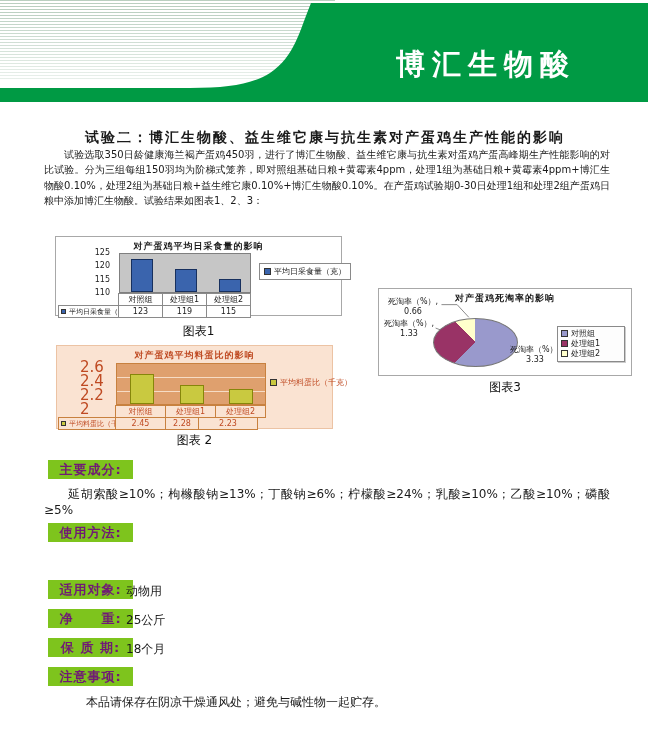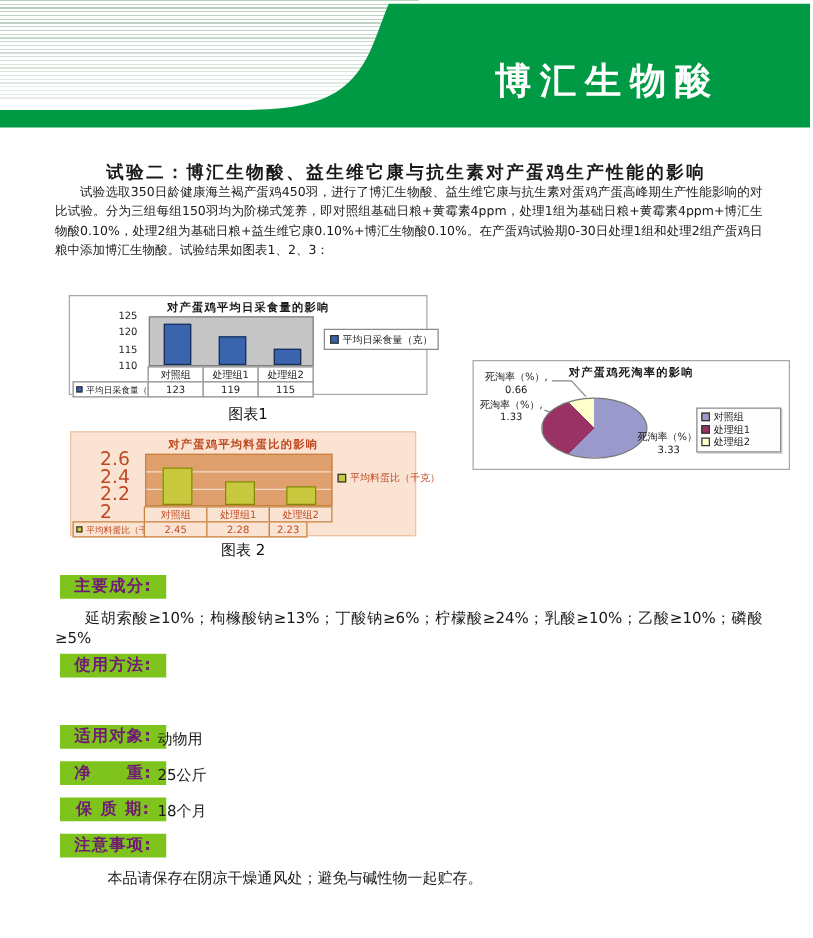--- a/index.html
+++ b/index.html
@@ -136,20 +136,21 @@
     <div class="plabel" style="left:116px; top:56px; width:80px">
       <span>死淘率（%）,</span><br>
       <span>3.33</span>
     </div>
     <div class="legend">
       <div><span class="sq" style="background: rgb(153, 153, 204);"></span><span>对照组</span></div>
       <div><span class="sq" style="background: rgb(153, 51, 102);"></span><span>处理组1</span></div>
       <div><span class="sq" style="background: rgb(255, 255, 204);"></span><span>处理组2</span></div>
     </div>
   </div>
+  <div class="caption" style="left:378px; top:379px; width:254px">图表3</div>
 
   <div class="chart-box" id="chart2">
     <div class="chart-title">对产蛋鸡平均料蛋比的影响</div>
     <div class="ytick" style="top:12px">2.6</div>
     <div class="ytick" style="top:26px">2.4</div>
     <div class="ytick" style="top:40px">2.2</div>
     <div class="ytick" style="top:54px">2</div>
     <div class="plot">
       <div class="grid" style="top:13px"></div>
       <div class="grid" style="top:27px"></div>
@@ -161,22 +162,22 @@
       <span class="sq" style="background: rgb(201, 201, 64);"></span><span>平均料蛋比（千克）</span>
     </div>
     <div class="trow" style="left:59px; top:59px">
       <div class="tcell" style="width:51px">对照组</div>
       <div class="tcell" style="width:51px">处理组1</div>
       <div class="tcell" style="width:51px">处理组2</div>
     </div>
     <div class="trow" style="left:2px; top:71px">
       <div class="tcell" style="width:58px; text-align:left; padding-left:2px"><span class="sq" style="width: 5px; height: 5px; background: rgb(201, 201, 64);"></span><span style="font-size:7px">平均料蛋比（千克）</span></div>
       <div class="tcell" style="width:51px">2.45</div>
-      <div class="tcell" style="width:51px">2.28</div>
-      <div class="tcell" style="width:31px">2.23</div>
+      <div class="tcell" style="width:34px">2.28</div>
+      <div class="tcell" style="width:60px">2.23</div>
     </div>
   </div>
   <div class="caption" style="left:56px; top:432px; width:277px">图表 2</div>
 
   <div class="sec-label" style="top: 460px; background: rgb(126, 196, 29);">主要成分:</div>
   <div class="sec-text" style="top:487px">延胡索酸≥10%；枸橼酸钠≥13%；丁酸钠≥6%；柠檬酸≥24%；乳酸≥10%；乙酸≥10%；磷酸≥5%</div>
 
   <div class="sec-label" style="top: 523px; background: rgb(126, 196, 29);">使用方法:</div>
 
   <div class="sec-label" style="top: 580px; background: rgb(126, 196, 29);">适用对象:</div>

